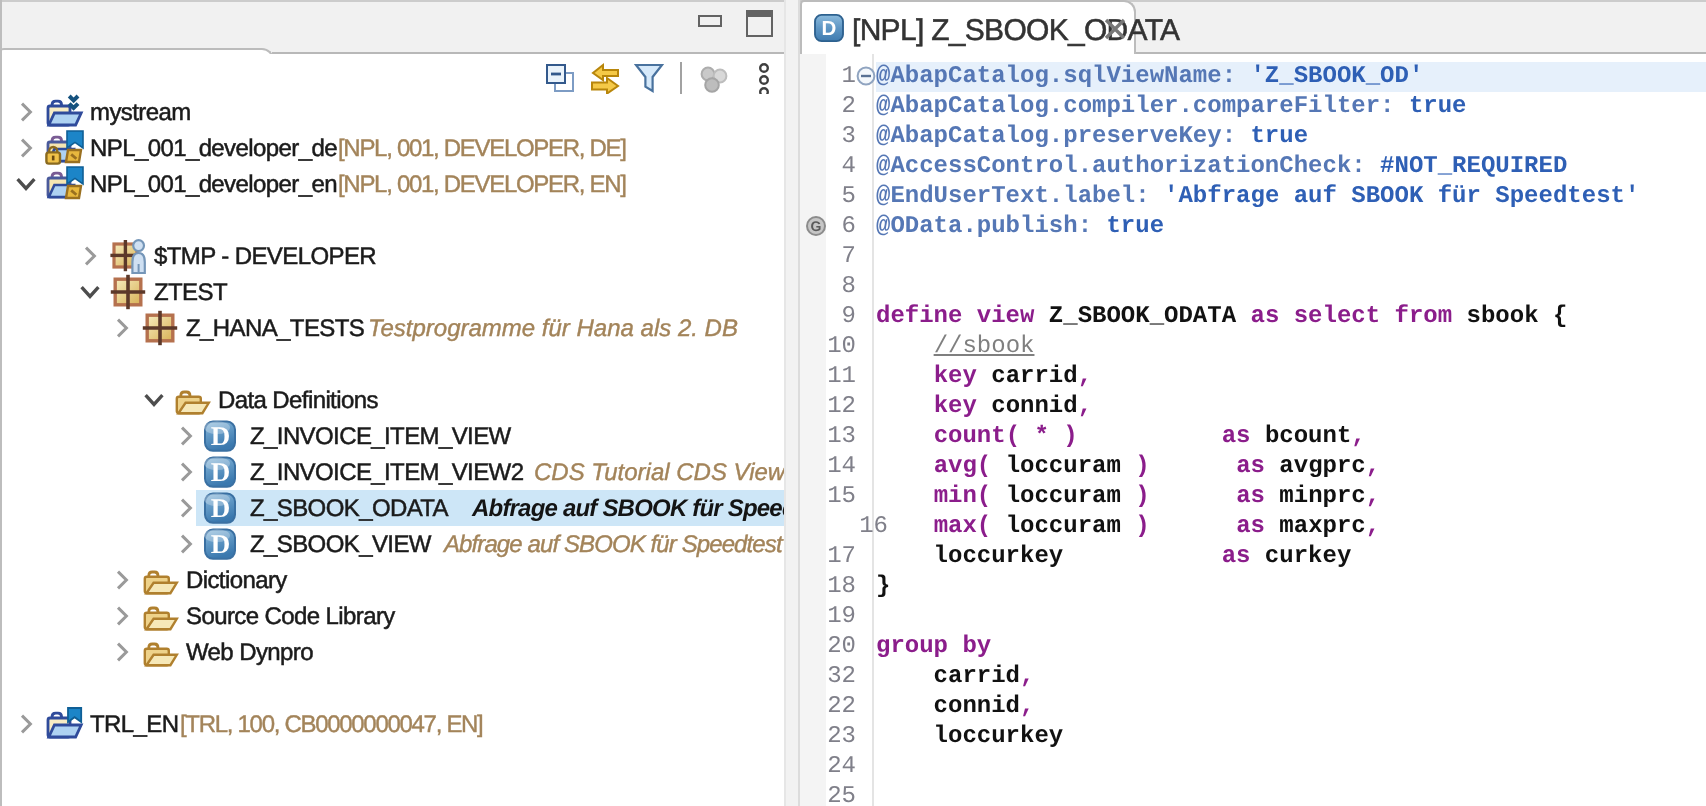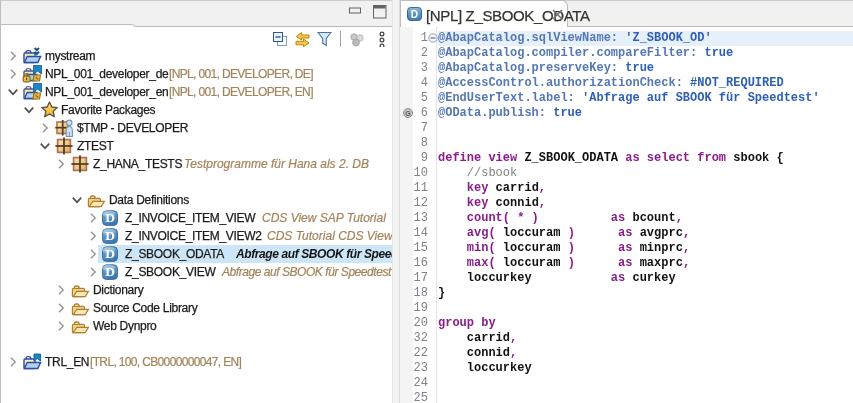--- a/index.html
+++ b/index.html
@@ -30,21 +30,21 @@
 #sash { position:absolute; left:392px; top:0; width:8px; height:403px; background:#f2f2f2; border-left:1px solid #e6e6e6; border-right:1px solid #dcdcdc; }
 #editor { position:absolute; left:400px; top:27px; width:453px; height:376px; background:#fff; }
 #annoruler { position:absolute; left:0; top:0; width:13px; height:376px; background:#f4f4f4; }
 #numruler { position:absolute; left:13px; top:0; width:24px; height:376px; background:#ffffff; border-right:1px solid #e4e4e4; }
 .code, .num { font-family:"Liberation Mono", monospace; font-size:12px; }
 .num { position:absolute; width:27px; text-align:right; height:15px; line-height:15px; color:#80808a; }
 .codeline { position:absolute; left:38px; height:15px; line-height:15px; font-weight:bold; color:#111; white-space:pre; }
 .kw { color:#8b1d8b; }
 .an { color:#5577b5; }
 .av { color:#2e5fb5; }
-.cm { color:#7f7f7f; font-weight:normal; }
+.cm { color:#7f7f7f; font-weight:normal;text-decoration:underline; }
 .curline { position:absolute; left:38px; width:415px; height:15px; background:#e6f0fb; }
 </style>
 </head>
 <body>
 <div id="root">
 
   <div class="topbg" style="left:0; width:853px;"></div>
   <div style="position:absolute;left:0;top:0;width:853px;height:1px;background:#cccccc;"></div>
   <div style="position:absolute;left:0;top:0;width:1px;height:403px;background:#bdbdbd;z-index:50;"></div>
   <div class="tabline" style="left:136px; width:717px;"></div>
@@ -177,37 +177,20 @@
           <path d="M4 7 V5.6 Q4 3.6 5.8 3.6 H7 Q8.8 3.6 8.8 5.6 V7" fill="none" stroke="#7a5c94" stroke-width="1.4"></path>
    <rect x="2" y="6" width="11" height="9.5" rx="1" fill="#f5e6b2" stroke="#4a5a9b" stroke-width="1.4"></rect>
    <path d="M5.2 9.5 H15 L13.4 15.5 H2.4 Z" fill="#aed2f2" stroke="#2f4b9b" stroke-width="1.3"></path>
    <path d="M11.5 0.5 H19.5 V9 L15.5 6.2 L11.5 9 Z" fill="#1c85c8" stroke="#0f5f96" stroke-width="0.8"></path>
    <path d="M12 10 h6.5 l-1 6 h-6.5 Z" fill="#e8b83e" stroke="#9a7020" stroke-width="1.2"></path>
    <path d="M13.6 12.2 l2.6 2.2" stroke="#9a7020" stroke-width="1.4"></path>
         </svg>
         <span class="lab" style="left:45px">NPL_001_developer_en</span>
         <span class="sfx" style="left:169px">[NPL, 001, DEVELOPER, EN]</span>
       </div>
-      <div class="row" style="top:54px">
-        <span style="position:absolute;left:24px;top:0">
-          <svg class="arr" viewBox="0 0 10 10" style="width:10px;height:10px">
-            <path d="M0.8 2.6 L5 7.2 L9.2 2.6" fill="none" stroke="#4d4d4d" stroke-width="1.7"></path>
-          </svg>
-        </span>
-        <svg class="icon" style="left:41px;top:0px;width:20px;height:18px" viewBox="0 0 20 18">
-          <defs>
-            <linearGradient id="sg3" x1="0" y1="0" x2="0" y2="1">
-   <stop offset="0" stop-color="#ffe565"></stop>
-              <stop offset="1" stop-color="#f2a73d"></stop>
-            </linearGradient>
-          </defs>
-   <path d="M8.5 1 L10.8 6 L16.3 6.6 L12.2 10.3 L13.3 15.8 L8.5 13 L3.7 15.8 L4.8 10.3 L0.7 6.6 L6.2 6 Z" fill="url(#sg3)" stroke="#56523e" stroke-width="1.3" stroke-linejoin="round"></path>
-        </svg>
-        <span class="lab" style="left:61px">Favorite Packages</span>
-      </div>
       <div class="row" style="top:72px">
         <span style="position:absolute;left:40px;top:0">
           <svg class="arr" viewBox="0 0 10 10" style="width:10px;height:10px">
             <path d="M3 0.8 L7.2 5 L3 9.2" fill="none" stroke="#9a9a9a" stroke-width="1.5"></path>
           </svg>
         </span>
         <svg class="icon" style="left:55px;top:0px;width:20px;height:18px" viewBox="0 0 20 18">
           <defs>
             <linearGradient id="pg4" x1="0" y1="0" x2="1" y2="1">
    <stop offset="0" stop-color="#f6ecbe"></stop>
@@ -287,21 +270,20 @@
    <stop offset="0" stop-color="#93bedd"></stop>
               <stop offset="0.45" stop-color="#639ac6"></stop>
               <stop offset="1" stop-color="#3a78ae"></stop>
             </linearGradient>
           </defs>
    <rect x="0.5" y="0.8" width="15" height="14.6" rx="4" fill="url(#ddg9)" stroke="#3a70a2"></rect>
    <ellipse cx="6.5" cy="3.8" rx="6.5" ry="3.2" fill="#ffffff" opacity="0.28"></ellipse>
    <text x="8.2" y="12.4" text-anchor="middle" font-family="Liberation Serif" font-size="13.5" font-weight="bold" fill="#ffffff">D</text>
         </svg>
         <span class="lab" style="left:125px">Z_INVOICE_ITEM_VIEW</span>
-        <span class="dsc" style="left:262px;">CDS View SAP Tutorial</span>
       </div>
       <div class="row" style="top:180px">
         <span style="position:absolute;left:88px;top:0">
           <svg class="arr" viewBox="0 0 10 10" style="width:10px;height:10px">
             <path d="M3 0.8 L7.2 5 L3 9.2" fill="none" stroke="#9a9a9a" stroke-width="1.5"></path>
           </svg>
         </span>
         <svg class="icon" style="left:102px;top:1px;width:16px;height:16px" viewBox="0 0 16 16">
           <defs>
             <linearGradient id="ddg10" x1="0" y1="0" x2="0.35" y2="1">
@@ -456,21 +438,21 @@
         <div class="num code" style="top:154px;left:1px">11</div>
         <div class="codeline code" style="top:154px">&nbsp;&nbsp;&nbsp;&nbsp;<span class="kw">key</span> carrid<span class="kw">,</span></div>
         <div class="num code" style="top:169px;left:1px">12</div>
         <div class="codeline code" style="top:169px">&nbsp;&nbsp;&nbsp;&nbsp;<span class="kw">key</span> connid<span class="kw">,</span></div>
         <div class="num code" style="top:184px;left:1px">13</div>
         <div class="codeline code" style="top:184px">&nbsp;&nbsp;&nbsp;&nbsp;<span class="kw">count( * )</span>&nbsp;&nbsp;&nbsp;&nbsp;&nbsp;&nbsp;&nbsp;&nbsp;&nbsp;&nbsp;<span class="kw">as</span> bcount<span class="kw">,</span></div>
         <div class="num code" style="top:199px;left:1px">14</div>
         <div class="codeline code" style="top:199px">&nbsp;&nbsp;&nbsp;&nbsp;<span class="kw">avg(</span> loccuram <span class="kw">)</span>&nbsp;&nbsp;&nbsp;&nbsp;&nbsp;&nbsp;<span class="kw">as</span> avgprc<span class="kw">,</span></div>
         <div class="num code" style="top:214px;left:1px">15</div>
         <div class="codeline code" style="top:214px">&nbsp;&nbsp;&nbsp;&nbsp;<span class="kw">min(</span> loccuram <span class="kw">)</span>&nbsp;&nbsp;&nbsp;&nbsp;&nbsp;&nbsp;<span class="kw">as</span> minprc<span class="kw">,</span></div>
-        <div class="num code" style="top:229px;left:1px">16</div>
+        <div class="num code" style="top:229px;left:17px">16</div>
         <div class="codeline code" style="top:229px">&nbsp;&nbsp;&nbsp;&nbsp;<span class="kw">max(</span> loccuram <span class="kw">)</span>&nbsp;&nbsp;&nbsp;&nbsp;&nbsp;&nbsp;<span class="kw">as</span> maxprc<span class="kw">,</span></div>
         <div class="num code" style="top:244px;left:1px">17</div>
         <div class="codeline code" style="top:244px">&nbsp;&nbsp;&nbsp;&nbsp;loccurkey&nbsp;&nbsp;&nbsp;&nbsp;&nbsp;&nbsp;&nbsp;&nbsp;&nbsp;&nbsp;&nbsp;<span class="kw">as</span> curkey</div>
         <div class="num code" style="top:259px;left:1px">18</div>
         <div class="codeline code" style="top:259px">}</div>
         <div class="num code" style="top:274px;left:1px">19</div>
         <div class="codeline code" style="top:274px"></div>
         <div class="num code" style="top:289px;left:1px">20</div>
         <div class="codeline code" style="top:289px"><span class="kw">group by</span></div>
         <div class="num code" style="top:304px;left:1px">32</div>

